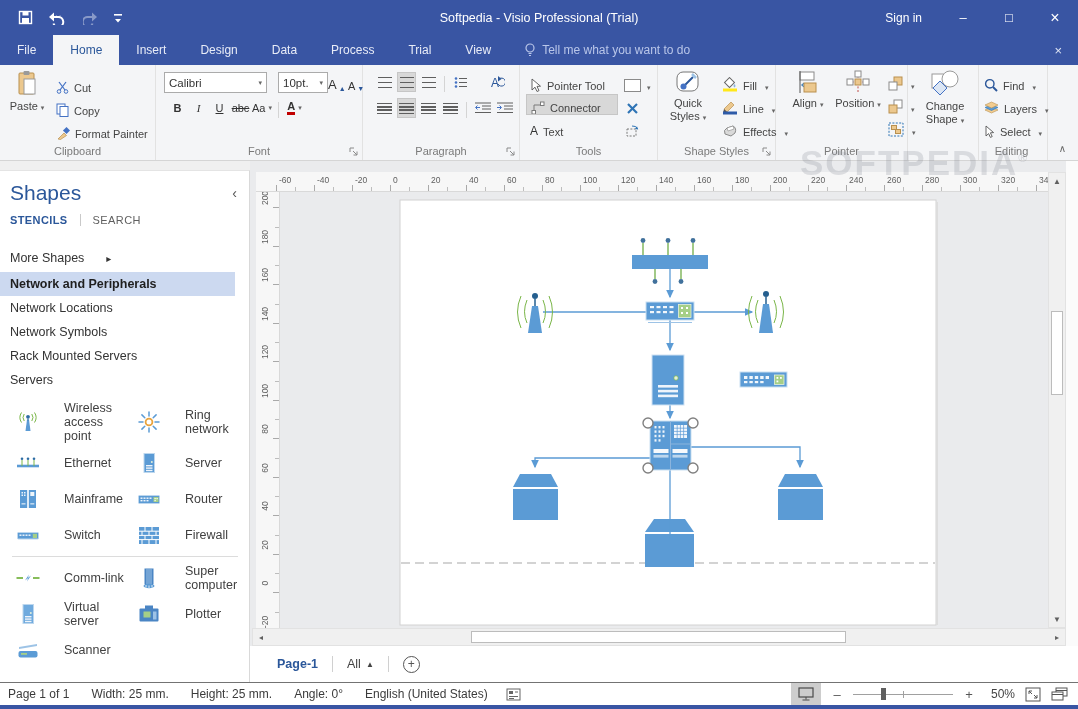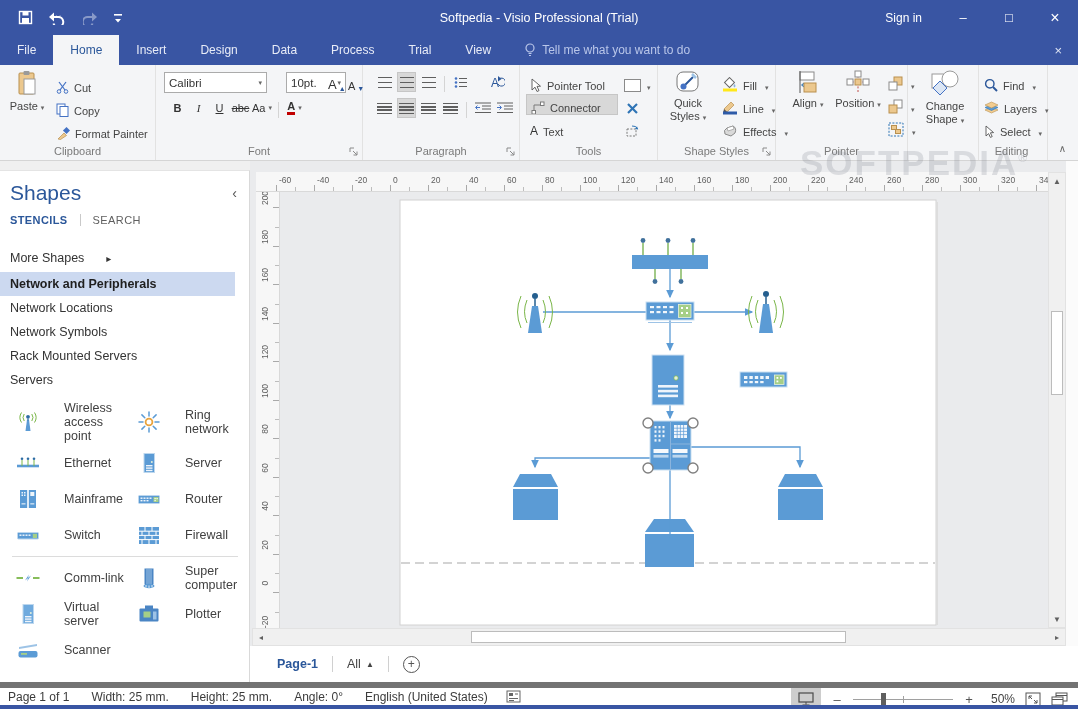--- a/index.html
+++ b/index.html
@@ -87,21 +87,21 @@
 
   
   .pagetabs { position:absolute; left:0; top:485px; width:828px; height:36px; background:#fff; display:flex; align-items:center; padding-left:27px; gap:0; }
   .pt-current { color:#2b579a; font-size:12.5px; font-weight:bold; }
   .pt-div { width:1px; height:16px; background:#d0d0d0; margin:0 14px; }
   .pt-all { font-size:12.5px; color:#444; display:flex; align-items:center; gap:5px; }
   .pt-all .up { font-size:8px; color:#444; }
   .pt-add { width:17px; height:17px; border:1px solid #555; border-radius:50%; display:flex; align-items:center; justify-content:center; font-size:12px; color:#555; line-height:1; }
 
   
-  .statusbar { position:absolute; left:0; top:682px; width:1078px; height:23px; background:#fff; border-top:6px solid #737373; display:flex; align-items:center; font-size:12px; color:#3b3b3b; }
+  .statusbar { position:absolute; left:0; top:682px; width:1078px; height:23px; background:#fff; border-top:1px solid #737373; display:flex; align-items:center; font-size:12px; color:#3b3b3b; }
   .sb-left { display:flex; align-items:center; gap:22px; padding-left:8px; }
   .sb-icon { margin-left:18px; display:flex; align-items:center; }
   .sb-right { position:absolute; right:10px; top:0; height:22px; display:flex; align-items:center; gap:10px; }
   .pres-btn { width:30px; height:22px; background:#cdcdcd; display:flex; align-items:center; justify-content:center; }
   .zoom-minus,.zoom-plus { font-size:13px; color:#555; width:12px; text-align:center; }
   .zoom-track { position:relative; width:100px; height:14px; }
   .zoom-track .line { position:absolute; left:0; right:0; top:7px; height:1px; background:#a0a0a0; }
   .zoom-track .mid { position:absolute; left:50%; top:4px; width:1px; height:7px; background:#a0a0a0; }
   .zoom-track .thumb { position:absolute; left:28px; top:1px; width:5px; height:12px; background:#5f5f5f; }
   .zoom-pct { width:30px; text-align:right; color:#444; }
@@ -210,21 +210,21 @@
           </svg>
         <span>Format Painter</span>
       </div>
       <div class="glabel">Clipboard</div>
     </div>
 
     <div class="rgroup" style="left:156px;width:207px">
       <div class="combo" style="position:absolute;left:8px;top:7px;width:103px">
         <span>Calibri</span>
       </div>
-      <div class="combo" style="position:absolute;left:130px;top:7px;width:60px">
+      <div class="combo" style="position:absolute;left:122px;top:7px;width:50px">
         <span>10pt.</span>
       </div>
       <div class="srow" style="left:168px;top:6px">
         <span style="font-size:13px;color:#333">A</span>
           <span style="font-size:7px;color:#2b579a;margin-left:-3px;vertical-align:6px">▲</span>
       </div>
       <div class="srow" style="left:188px;top:6px">
         <span style="font-size:11px;color:#333">A</span>
           <span style="font-size:7px;color:#2b579a;margin-left:-3px">▼</span>
       </div>

